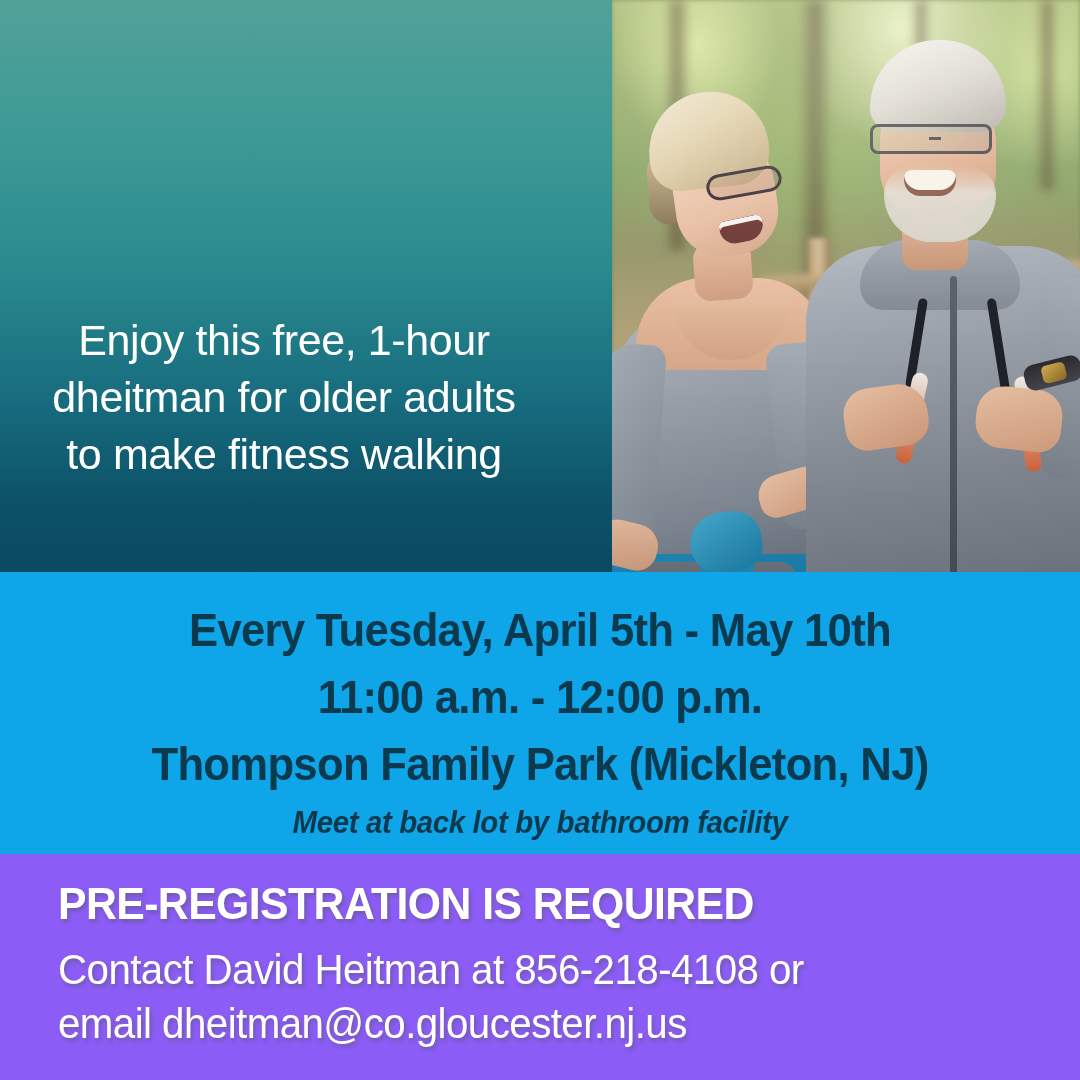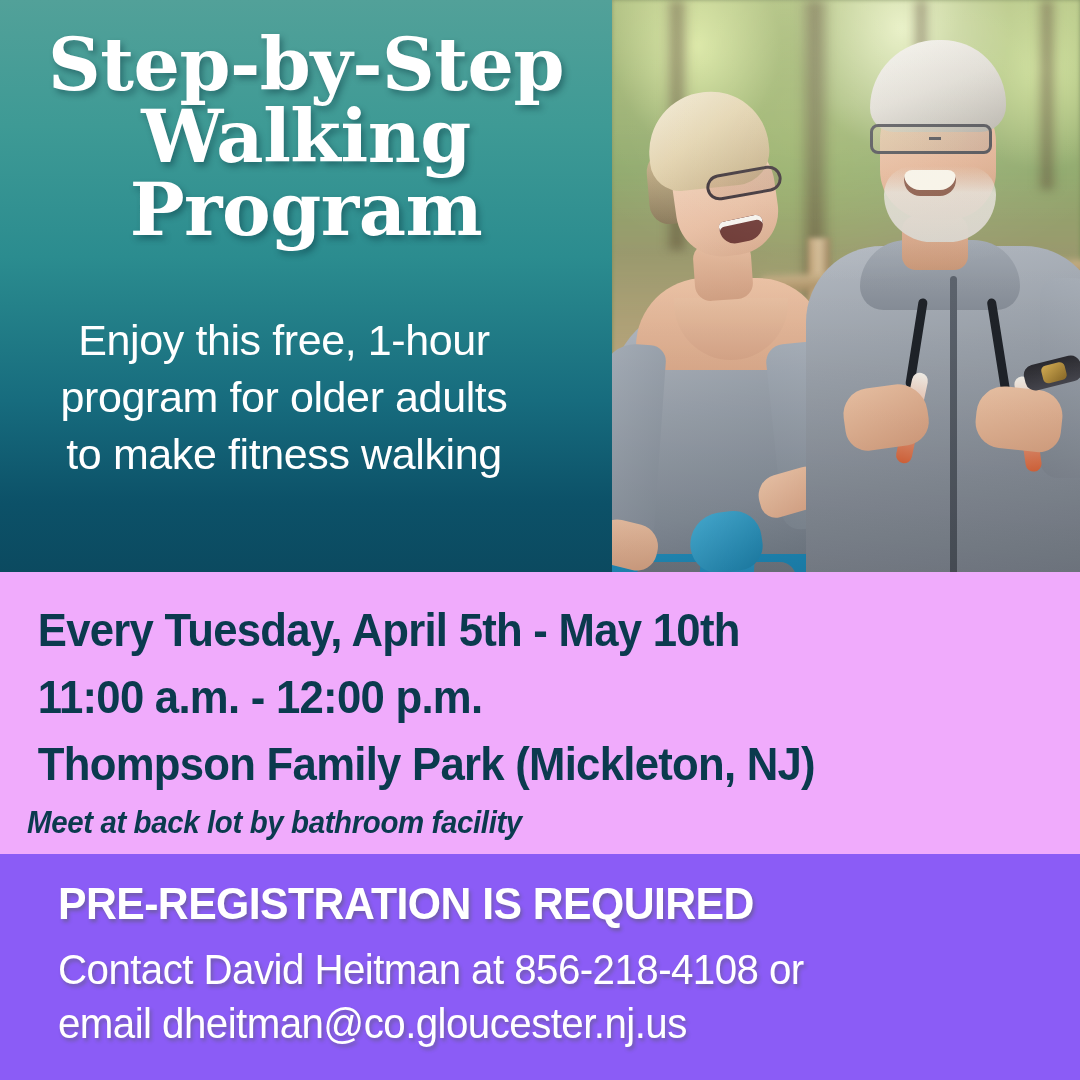--- a/index.html
+++ b/index.html
@@ -306,22 +306,22 @@
     background:
       radial-gradient(ellipse 420px 260px at 50% 18%, rgba(255,255,245,0.18), rgba(0,0,0,0) 70%),
       linear-gradient(180deg, rgba(255,255,240,0.10) 0%, rgba(0,0,0,0) 40%, rgba(0,0,0,0.07) 100%);
     pointer-events:none;
   }
 
   
   .info-band {
     position:absolute; left:0; top:572px;
     width:1080px; height:282px;
-    background:#f0abfc;
-    text-align:left;
+    background:#0ea5e9;
+    text-align:center;
   }
   .info-line {
     font-family:"Liberation Sans", sans-serif;
     font-weight:bold;
     color:#0B3A4E;
     letter-spacing:-0.8px;
     white-space:nowrap;
     transform:scaleX(0.93);
   }
   .info-date   { font-size:47px; line-height:1.0; padding-top:34px; }
@@ -421,28 +421,23 @@
         <div class="m-beard"></div>
         <div class="m-mouth"></div>
         <div class="m-hair"></div>
         <div class="m-glasses"></div>
       </div>
 
       <div class="photo-grain"></div>
     </div>
 
     <div class="teal-panel">
-      <div class="headline">
-        <span class="l1">Step-by-Step</span>
-        <span class="l2">Walking</span>
-        <span class="l3">Program</span>
-      </div>
       <div class="subhead">
         <span>Enjoy this free, 1-hour</span>
-        <span>program for older adults</span>
+        <span>dheitman for older adults</span>
         <span>to make fitness walking</span>
       </div>
     </div>
   </div>
 
   <div class="info-band">
     <div class="info-line info-date">Every Tuesday, April 5th - May 10th</div>
     <div class="info-line info-time">11:00 a.m. - 12:00 p.m.</div>
     <div class="info-line info-place">Thompson Family Park (Mickleton, NJ)</div>
     <div class="info-note">Meet at back lot by bathroom facility</div>

